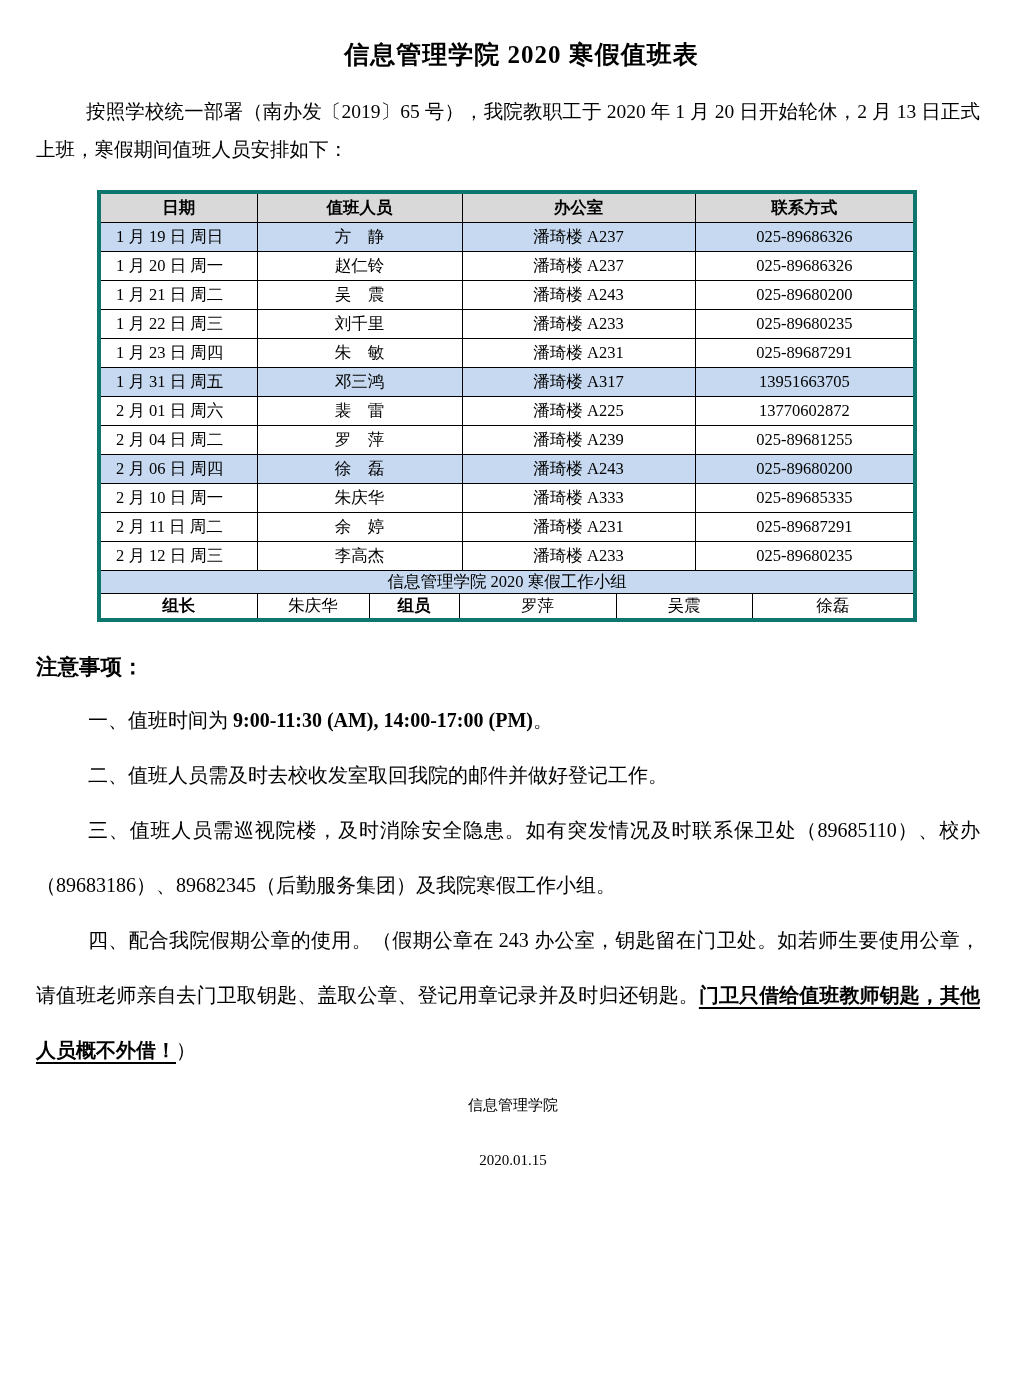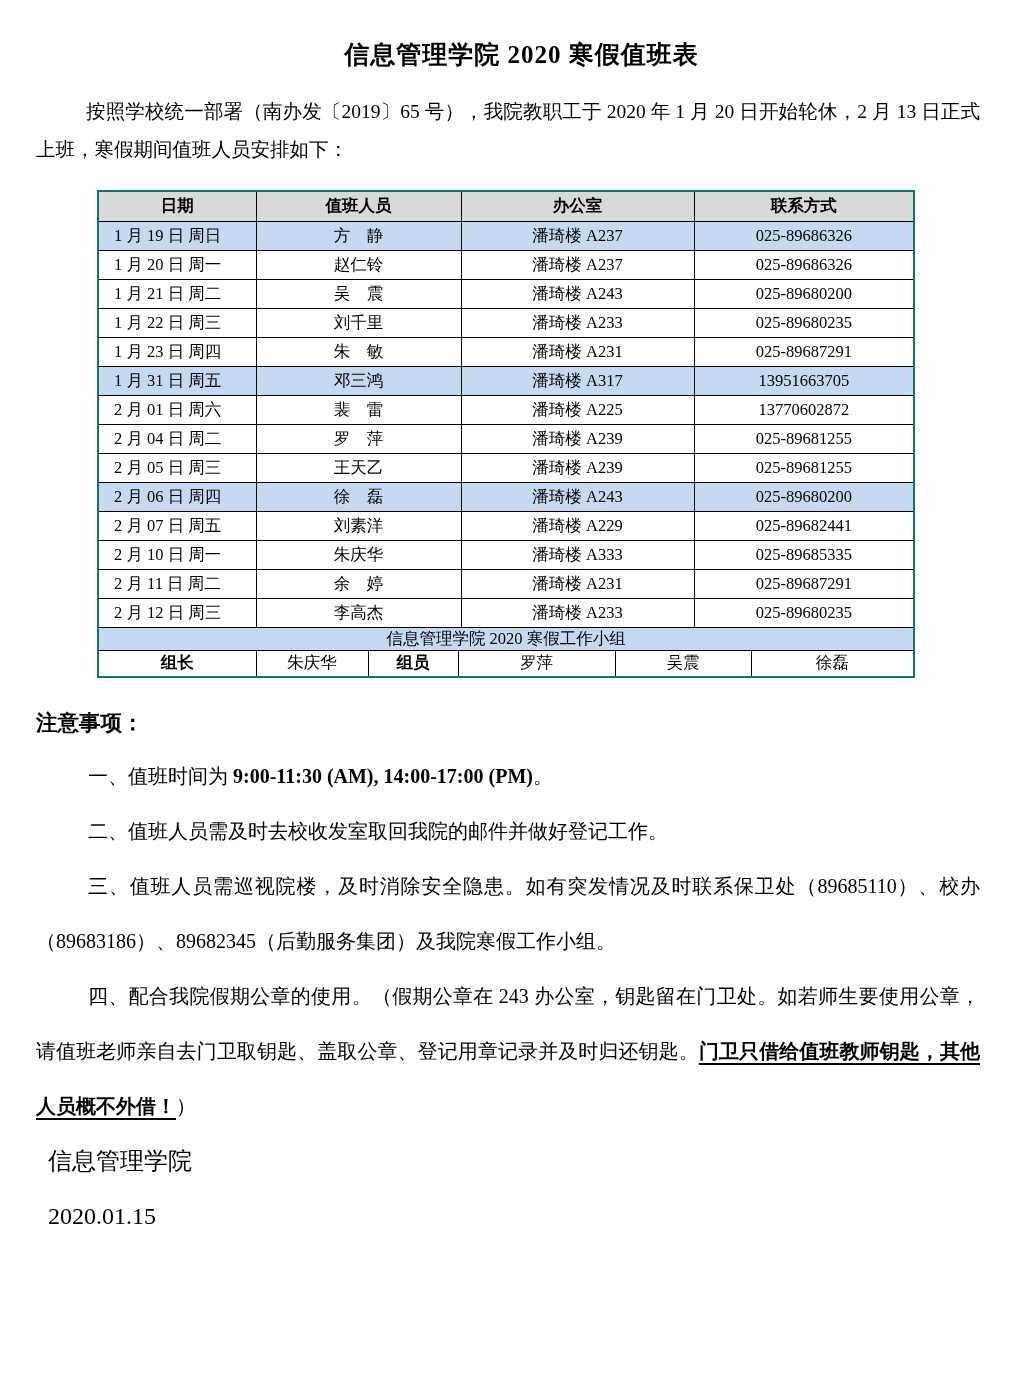--- a/index.html
+++ b/index.html
@@ -19,21 +19,21 @@
 
   p.intro {
     margin: 22px 36px 0 36px;
     font-size: 19.5px; line-height: 38px;
     text-align: justify; text-indent: 50px;
   }
 
   table.duty {
     border-collapse: collapse; table-layout: fixed;
     width: 816px; margin: 21px 0 0 97px;
-    border: 2px solid #0f766e;
+    border: 4px solid #0f766e;
     font-size: 16.5px;
   }
   table.duty th, table.duty td {
     border: 1px solid #000; vertical-align: middle;
     overflow: hidden; white-space: nowrap;
   }
   table.duty th {
     background: var(--header-bg, #D9D9D9);
     font-weight: bold; height: 30px; text-align: center;
   }
@@ -55,22 +55,22 @@
     text-align: justify; text-indent: 52px;
   }
   p.note.first { margin-top: 12px; }
   p.note b { font-weight: bold; }
   b.u {
     text-decoration: underline;
     text-decoration-thickness: 2px;
     text-underline-offset: 5px;
   }
   p.sig {
-    margin: 0 38px 0 0; font-size: 24px; line-height: 55px;
-    text-align: left;
+    margin: 0 38px 0 0; font-size: 15px; line-height: 55px;
+    text-align: center;
     padding-left: 48px;
   }
 </style>
 </head>
 <body>
 
 <div class="page">
 
   <h1 class="title">信息管理学院 2020 寒假值班表</h1>
 
@@ -137,37 +137,25 @@
           <td colspan="3">裴　雷</td>
           <td colspan="2">潘琦楼 A225</td>
           <td colspan="2">13770602872</td>
         </tr>
         <tr>
           <td colspan="1" class="c-date">2 月 04 日 周二</td>
           <td colspan="3">罗　萍</td>
           <td colspan="2">潘琦楼 A239</td>
           <td colspan="2">025-89681255</td>
         </tr>
-        <tr>
-          <td colspan="1" class="c-date">2 月 05 日 周三</td>
-          <td colspan="3">王天乙</td>
-          <td colspan="2">潘琦楼 A239</td>
-          <td colspan="2">025-89681255</td>
-        </tr>
         <tr class="hl">
           <td colspan="1" class="c-date">2 月 06 日 周四</td>
           <td colspan="3">徐　磊</td>
           <td colspan="2">潘琦楼 A243</td>
           <td colspan="2">025-89680200</td>
-        </tr>
-        <tr>
-          <td colspan="1" class="c-date">2 月 07 日 周五</td>
-          <td colspan="3">刘素洋</td>
-          <td colspan="2">潘琦楼 A229</td>
-          <td colspan="2">025-89682441</td>
         </tr>
         <tr>
           <td colspan="1" class="c-date">2 月 10 日 周一</td>
           <td colspan="3">朱庆华</td>
           <td colspan="2">潘琦楼 A333</td>
           <td colspan="2">025-89685335</td>
         </tr>
         <tr>
           <td colspan="1" class="c-date">2 月 11 日 周二</td>
           <td colspan="3">余　婷</td>

